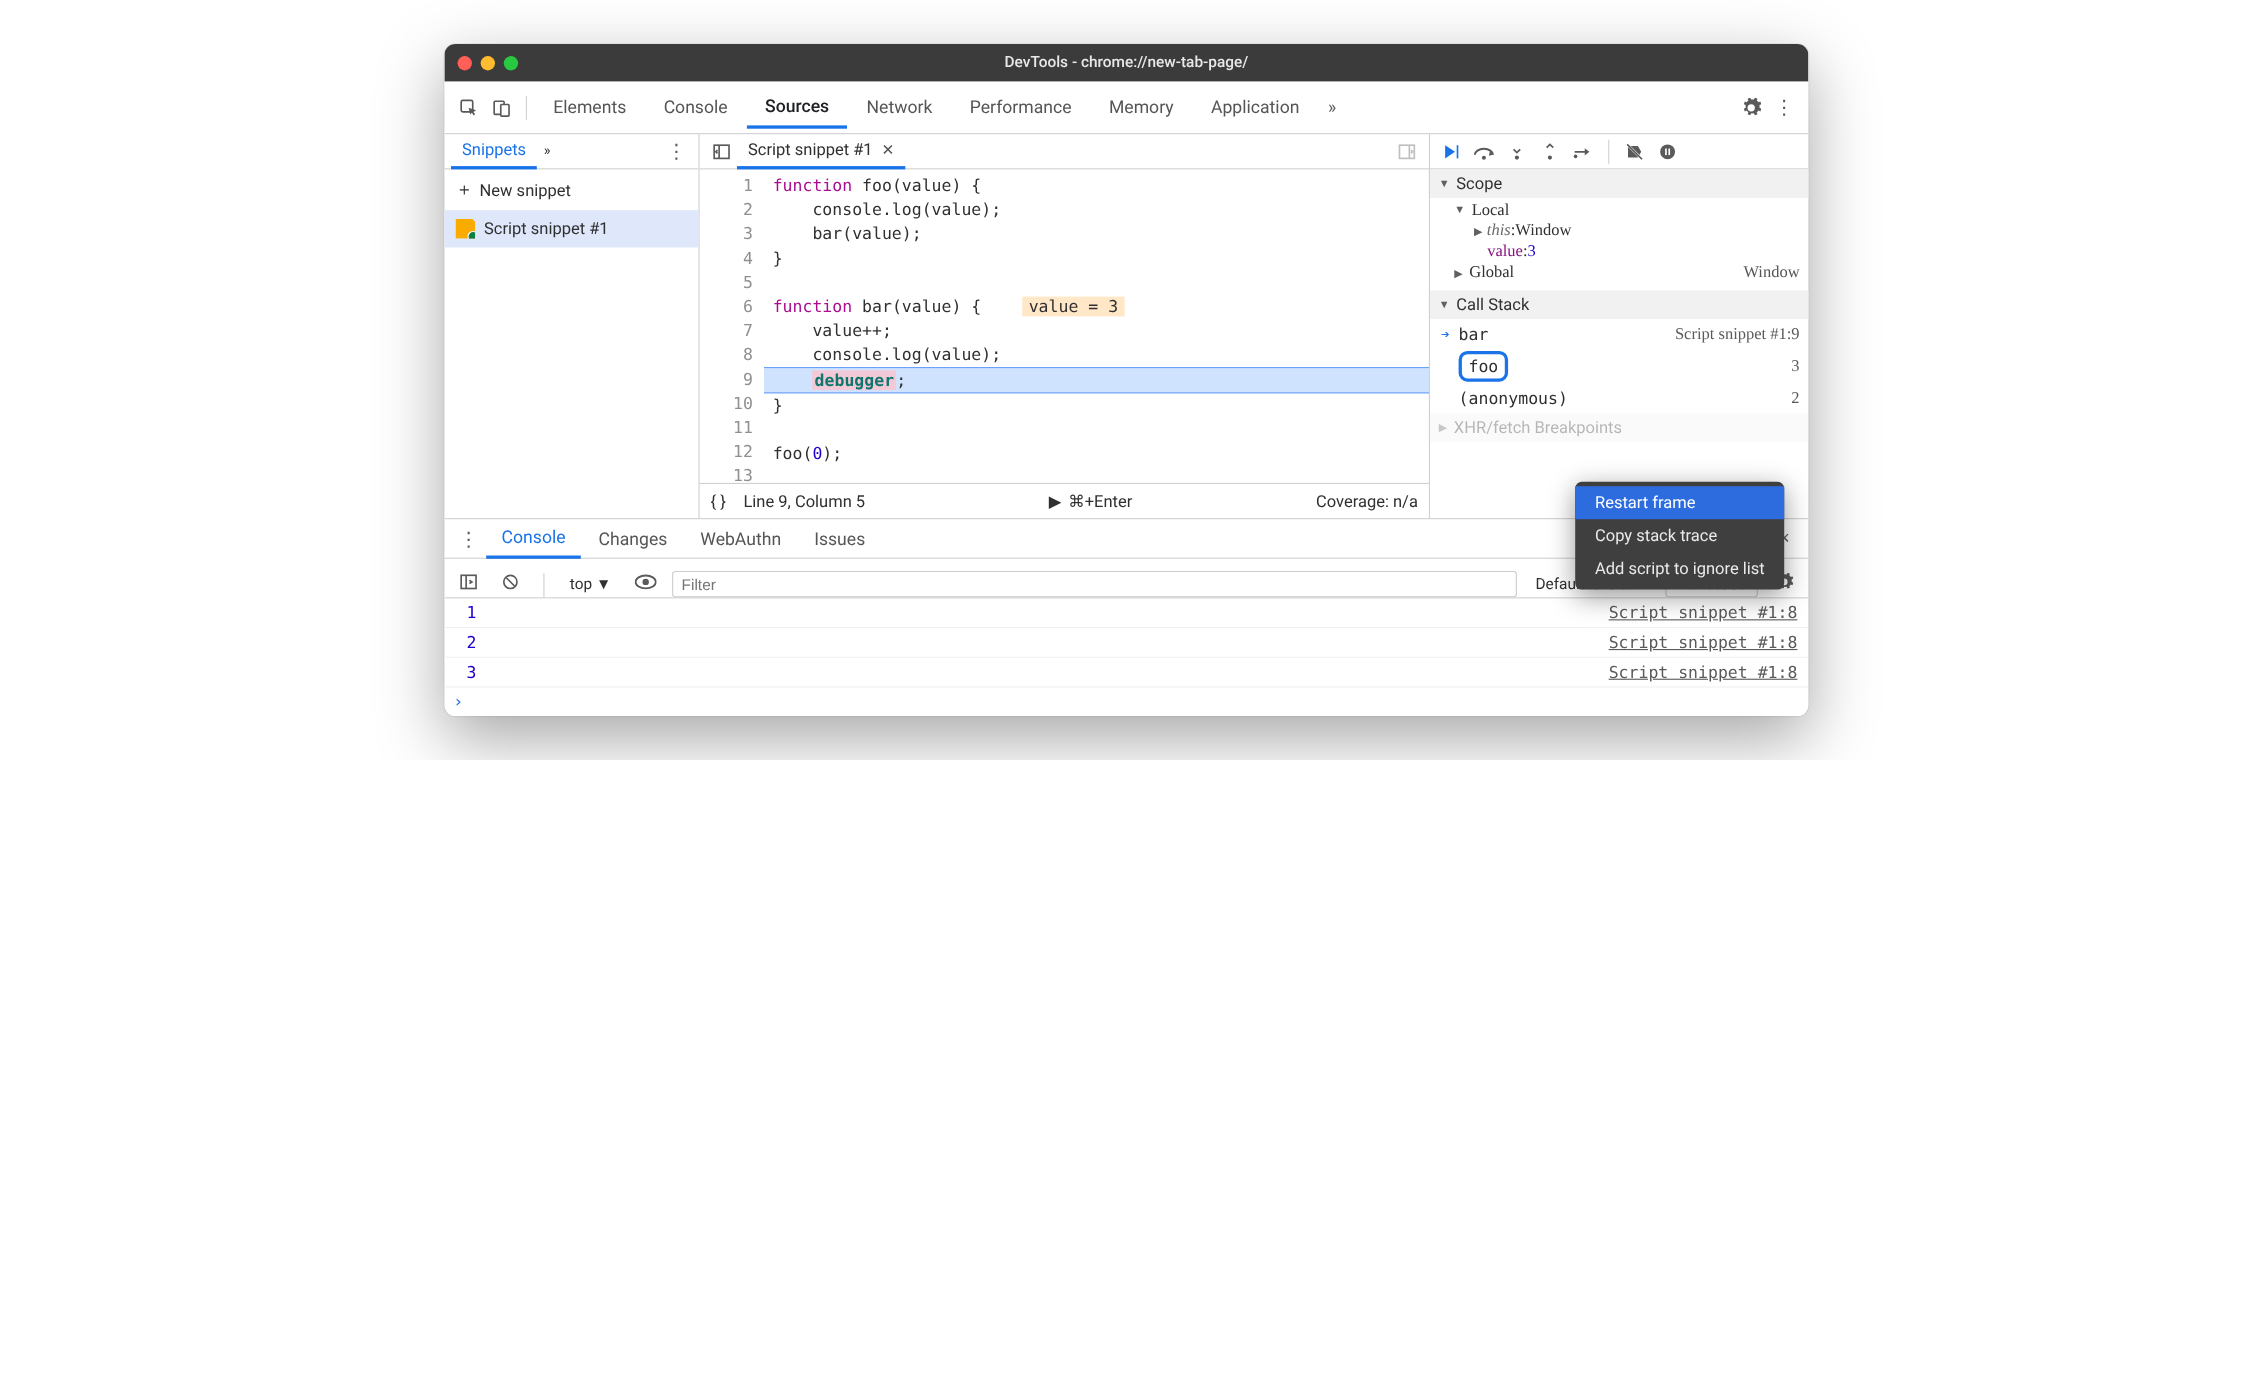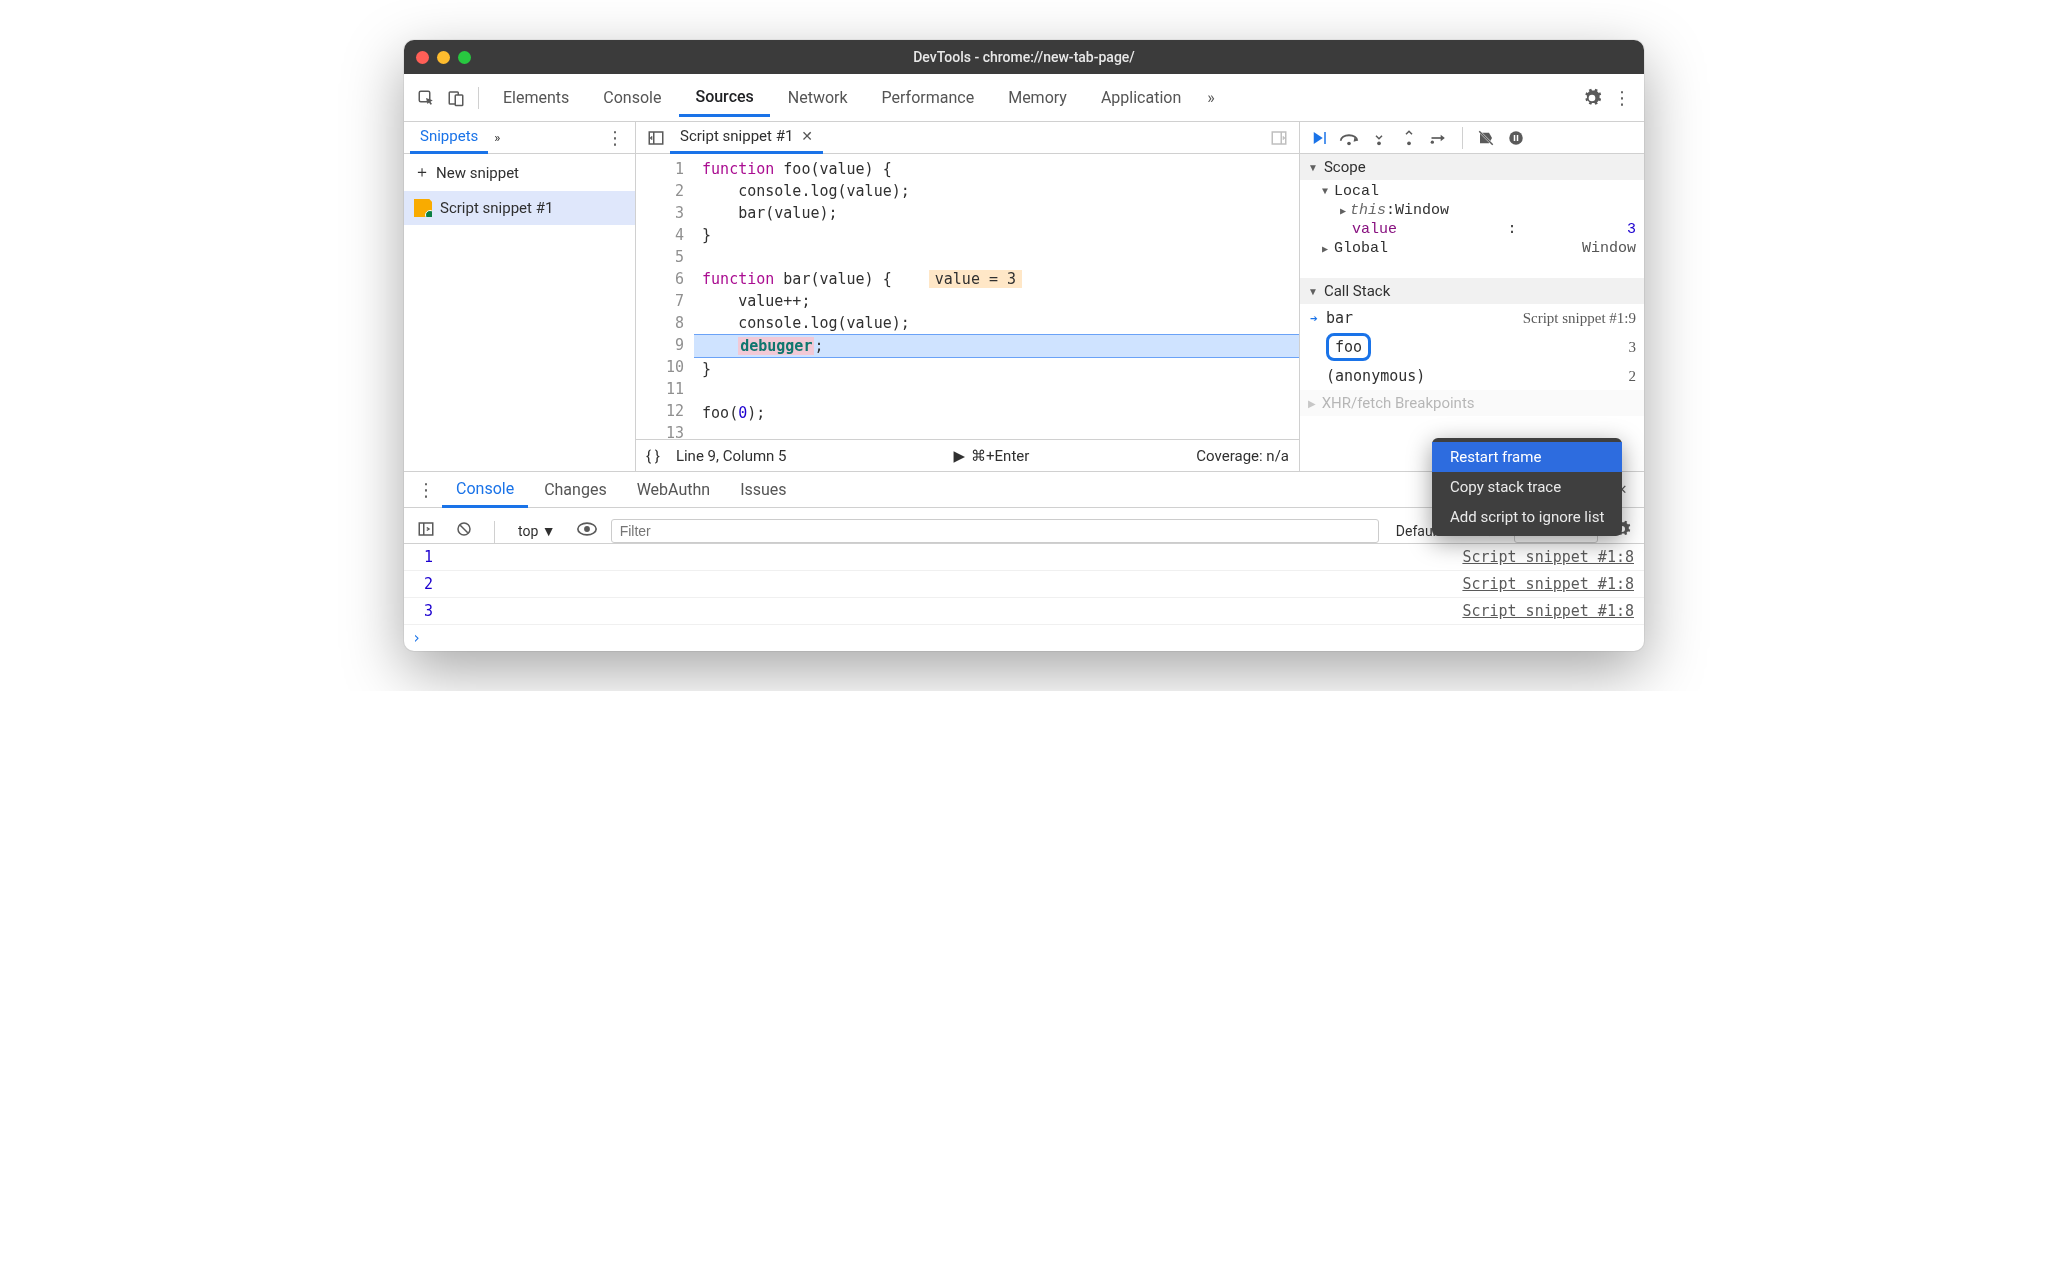--- a/index.html
+++ b/index.html
@@ -206,21 +206,21 @@
 .section-hdr {
   background: #f1f1f1;
   padding: 4px 8px;
   display: flex; align-items: center;
   cursor: pointer;
   font-size: 15px;
 }
 .tri { margin-right: 6px; font-size: 10px; color: #606060; }
 .tri.right::before { content: '▶'; }
 .tri.down::before { content: '▼'; }
-.scope-body { padding: 2px 0 20px 0; font-family: Liberation Mono, monospace; }
+.scope-body { padding: 2px 0 6px 0; font-family: Liberation Serif, serif; }
 .scope-row { padding: 1px 8px; display: flex; align-items: center; }
 .indent1 { padding-left: 22px; }
 .indent2 { padding-left: 40px; }
 .prop { color: #881280; }
 .prop-this { color: #6a6a6a; font-style: italic; }
 .val-obj { color: #303030; }
 .val-num { color: #1c00cf; }
 .right-val { margin-left: auto; color: #555; }
 
 .callstack-body { padding: 2px 0; }
@@ -501,21 +501,21 @@
         <div class="scope-row indent1">
           <span class="tri down"></span>
           <span>Local</span>
         </div>
         <div class="scope-row indent2">
           <span class="tri right" style="margin-right:4px;"></span>
           <span class="prop-this">this</span>
             <span>: </span>
           <span class="val-obj">Window</span>
         </div>
-        <div class="scope-row indent2" style="padding-left:52px;justify-content:space-between;">
+        <div class="scope-row indent2" style="padding-left:52px;">
           <span class="prop">value</span>
             <span>: </span>
           <span class="val-num">3</span>
         </div>
         <div class="scope-row indent1">
           <span class="tri right"></span>
           <span>Global</span>
           <span class="right-val">Window</span>
         </div>
       </div>

